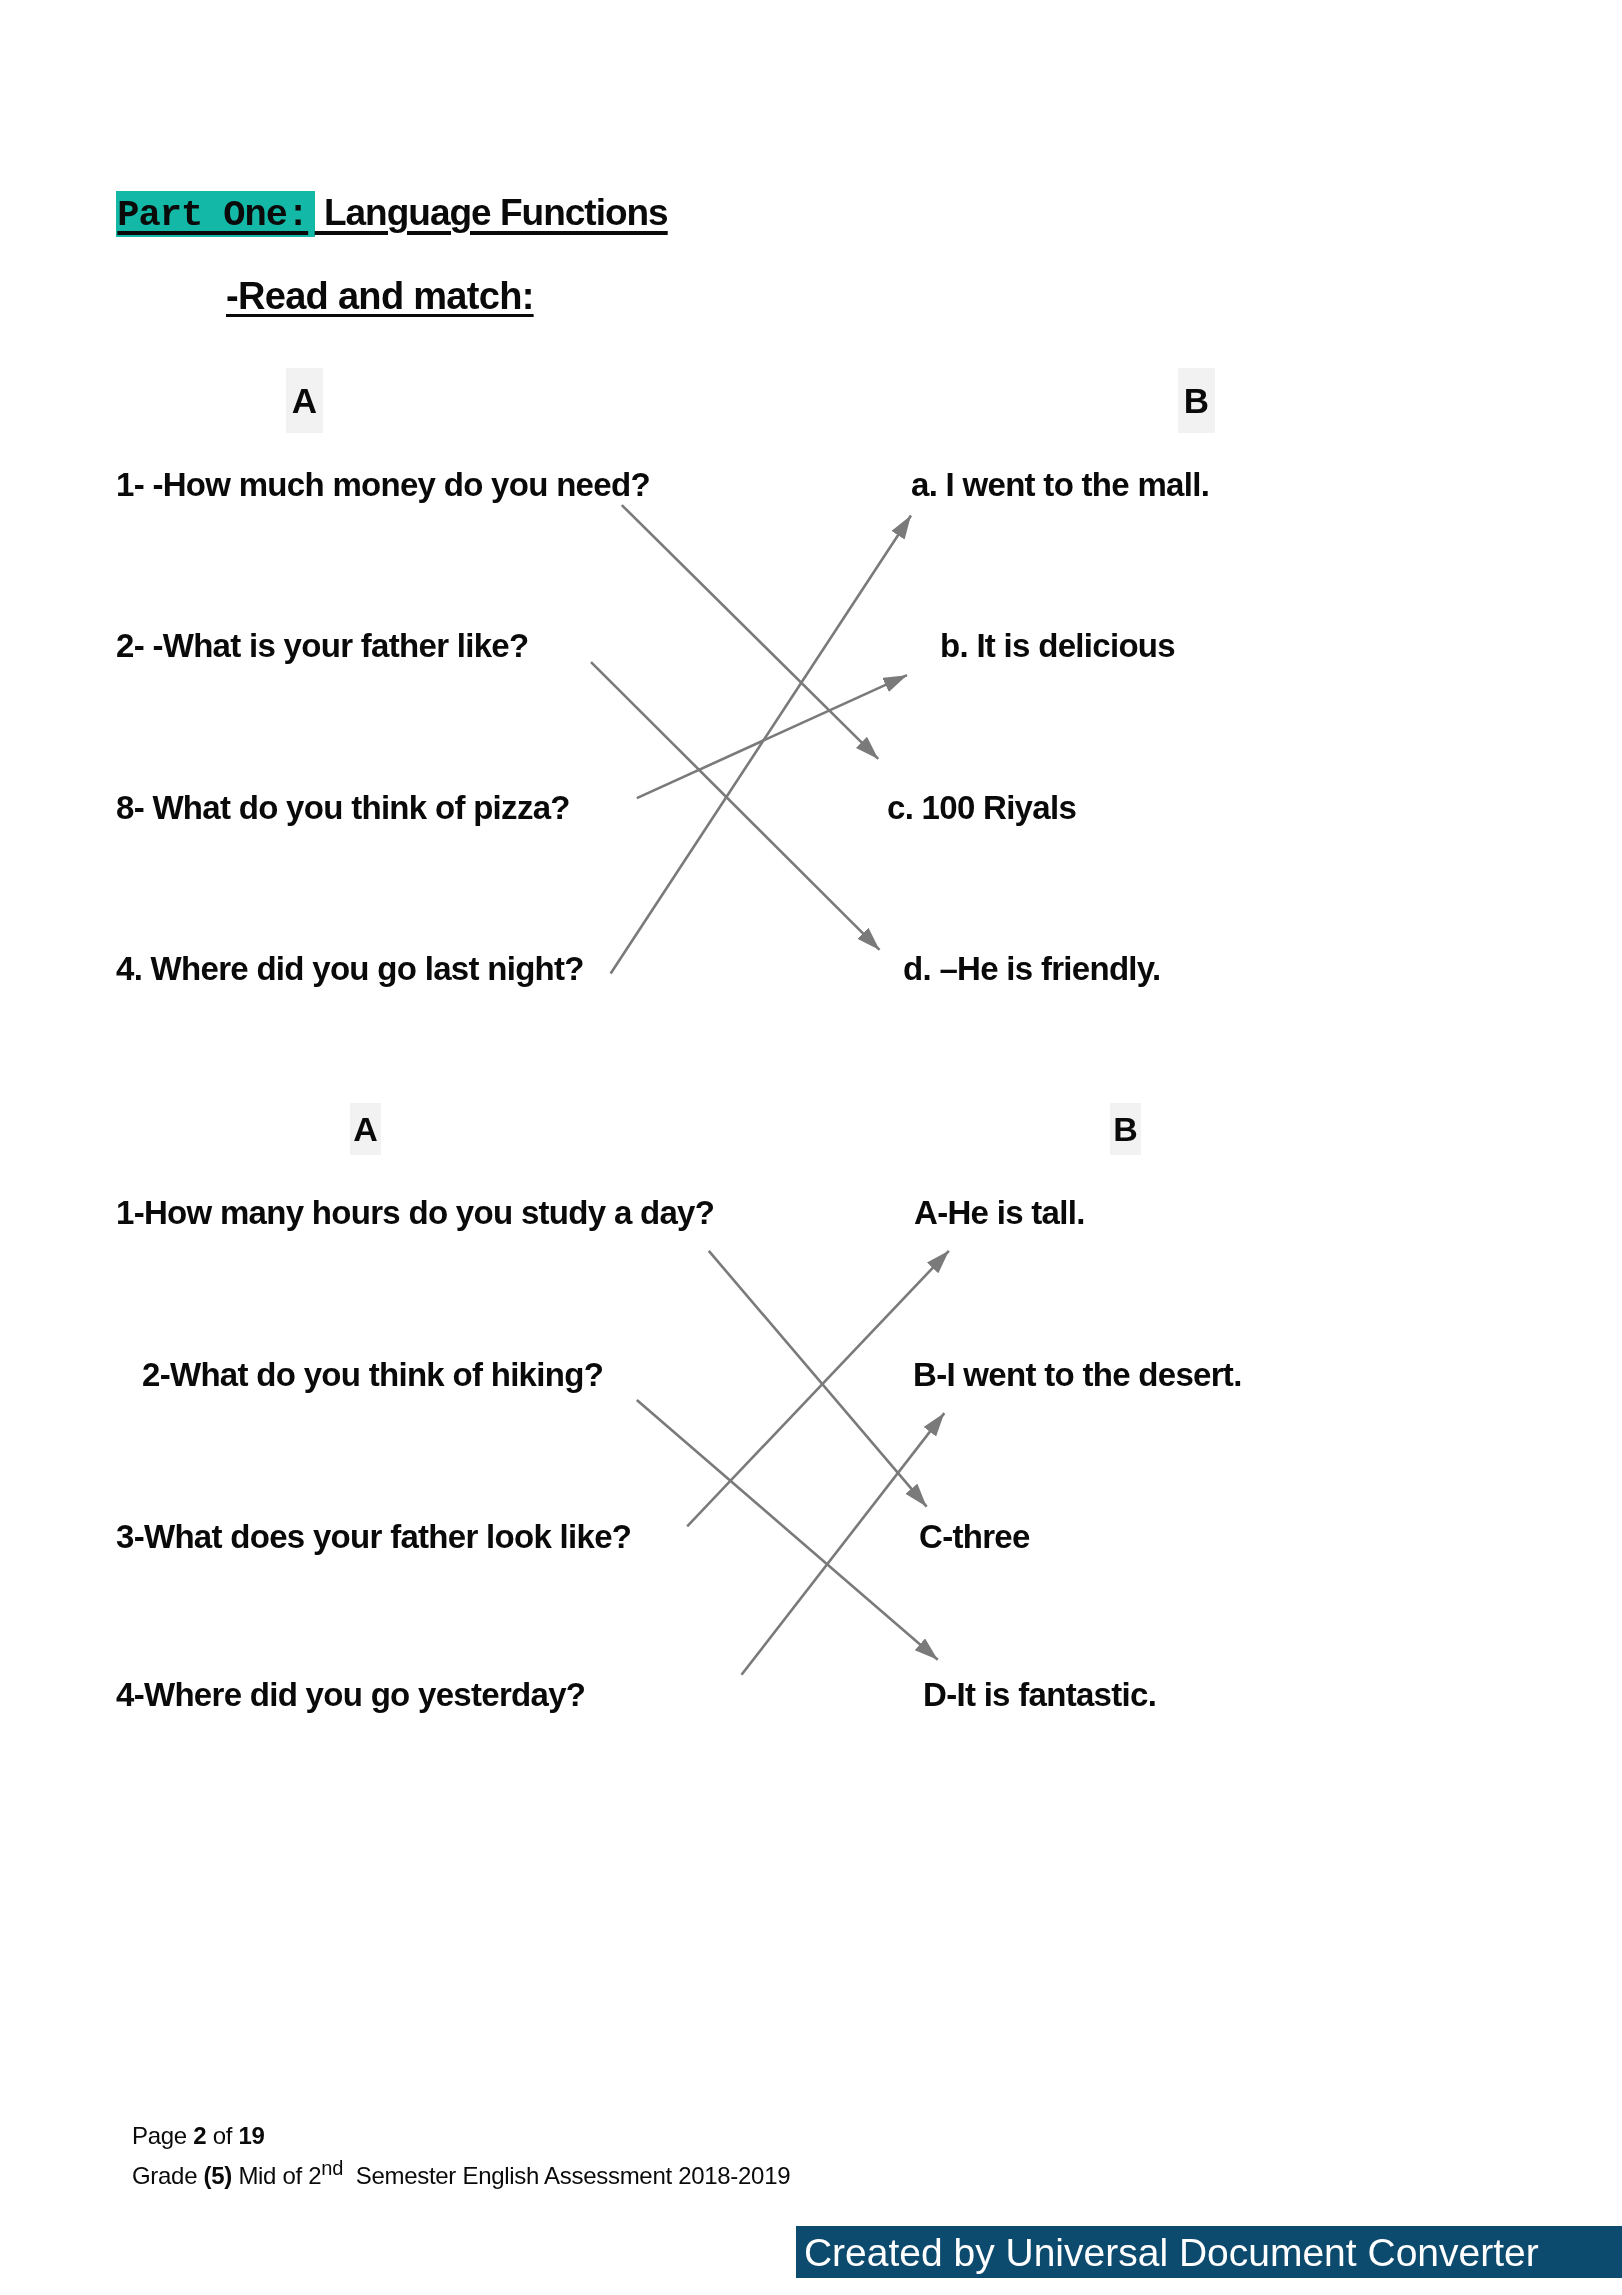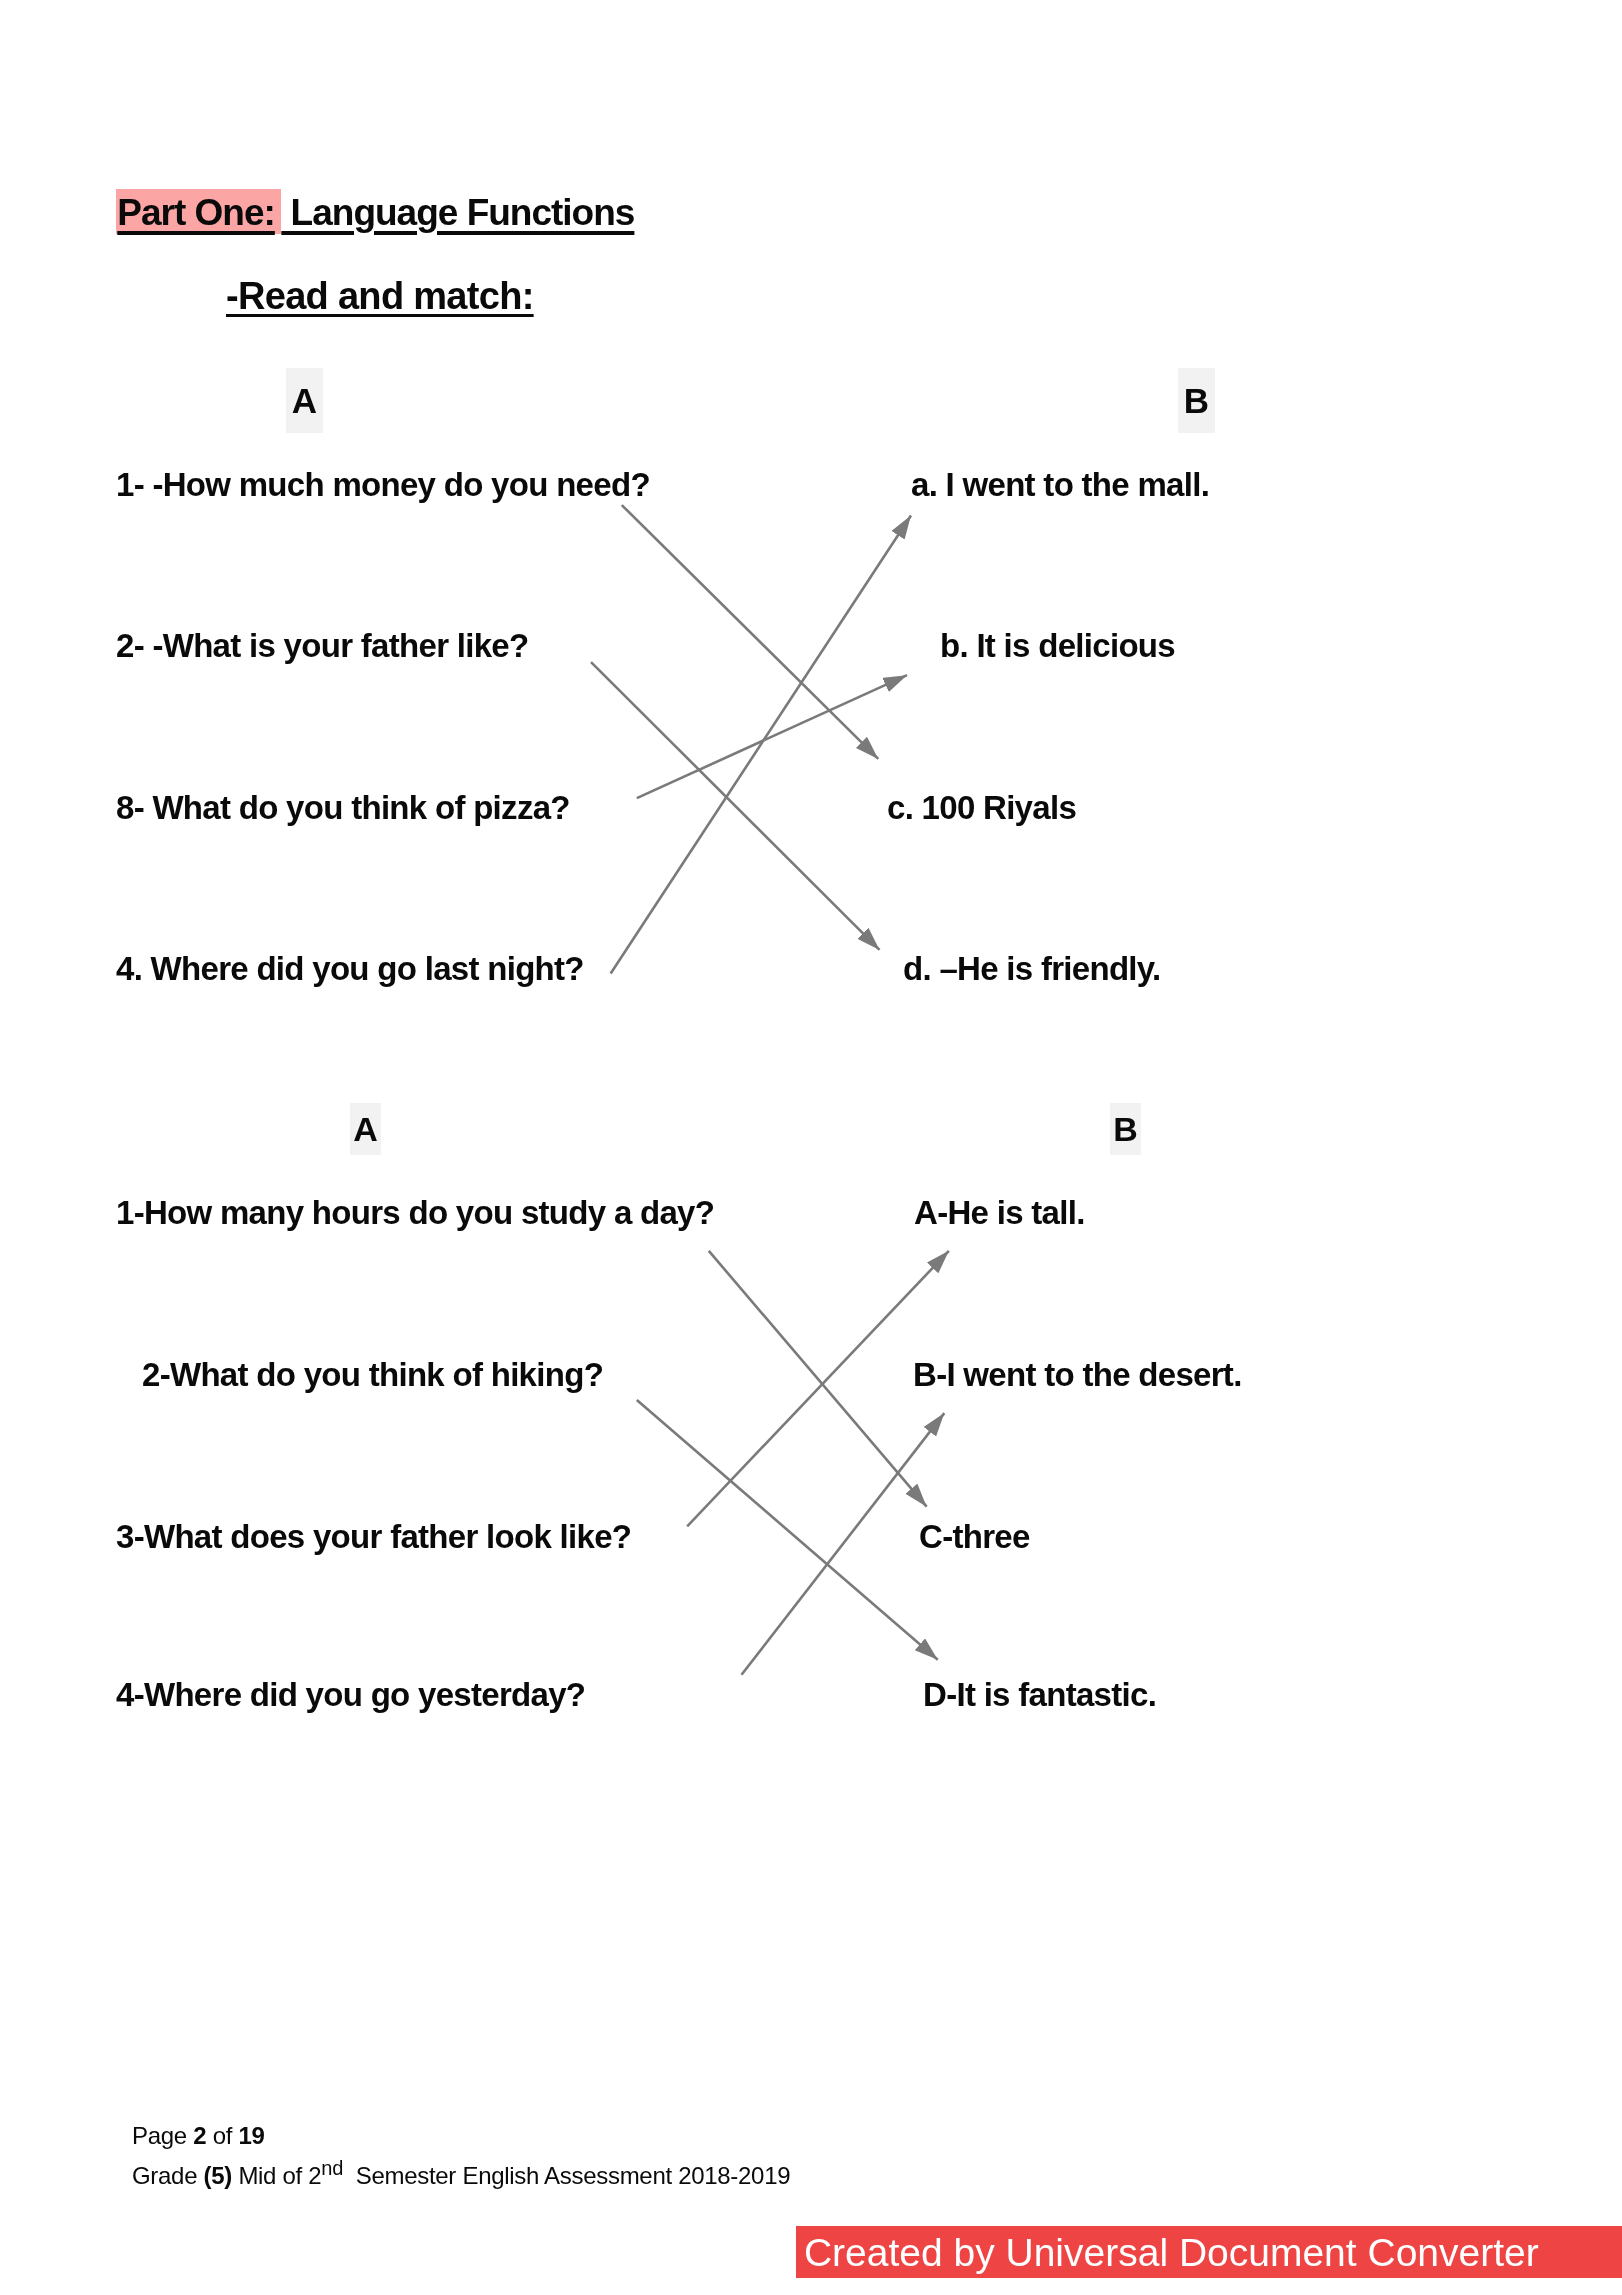--- a/index.html
+++ b/index.html
@@ -10,21 +10,21 @@
     color:#0a0a0a;
     overflow:hidden;
   }
   .abs{position:absolute;white-space:nowrap;}
   .heading{
     font-size:37px;font-weight:700;letter-spacing:-1px;
     text-decoration:underline;
     text-decoration-thickness:3.9px;
     text-underline-offset:5.9px;
   }
-  .hl{background:#fca5a5;padding:2.6px 6.5px 1.3px 1.3px;}
+  .hl{background:#14b8a6;padding:2.6px 6.5px 1.3px 1.3px;font-family:Liberation Mono, monospace;}
   .subheading{
     font-size:38px;font-weight:700;letter-spacing:-0.7px;
     text-decoration:underline;
     text-decoration-thickness:3.3px;
     text-underline-offset:5.2px;
   }
   .colhead{
     background:#f2f2f2;
     font-weight:700;text-align:center;
   }
@@ -93,14 +93,14 @@
 <div class="abs qa" style="left:116px;top:1518px;">3-What does your father look like?</div>
 <div class="abs qa" style="left:919px;top:1518px;">C-three</div>
 
 <div class="abs qa" style="left:116px;top:1676px;">4-Where did you go yesterday?</div>
 <div class="abs qa" style="left:923px;top:1676px;">D-It is fantastic.</div>
 
 <div class="abs footer-line" style="left:116px;top:2122px;"><span>Page </span><b>2</b><span> of </span><b>19</b></div>
 
 <div class="abs footer-line" style="left:116px;top:2157px;"><span>Grade </span><b>(5)</b><span> Mid of 2</span><span class="sup">nd</span><span>&nbsp; Semester English Assessment 2018-2019</span></div>
 
-<div class="abs watermark" style="left: 796px; top: 2226px; background: #ef4444; color: rgb(255, 255, 255);"><span>Created by Universal Document Converter</span></div>
+<div class="abs watermark" style="left: 796px; top: 2226px; background: #0c4a6e; color: rgb(255, 255, 255);"><span>Created by Universal Document Converter</span></div>
 
 
 </body></html>

